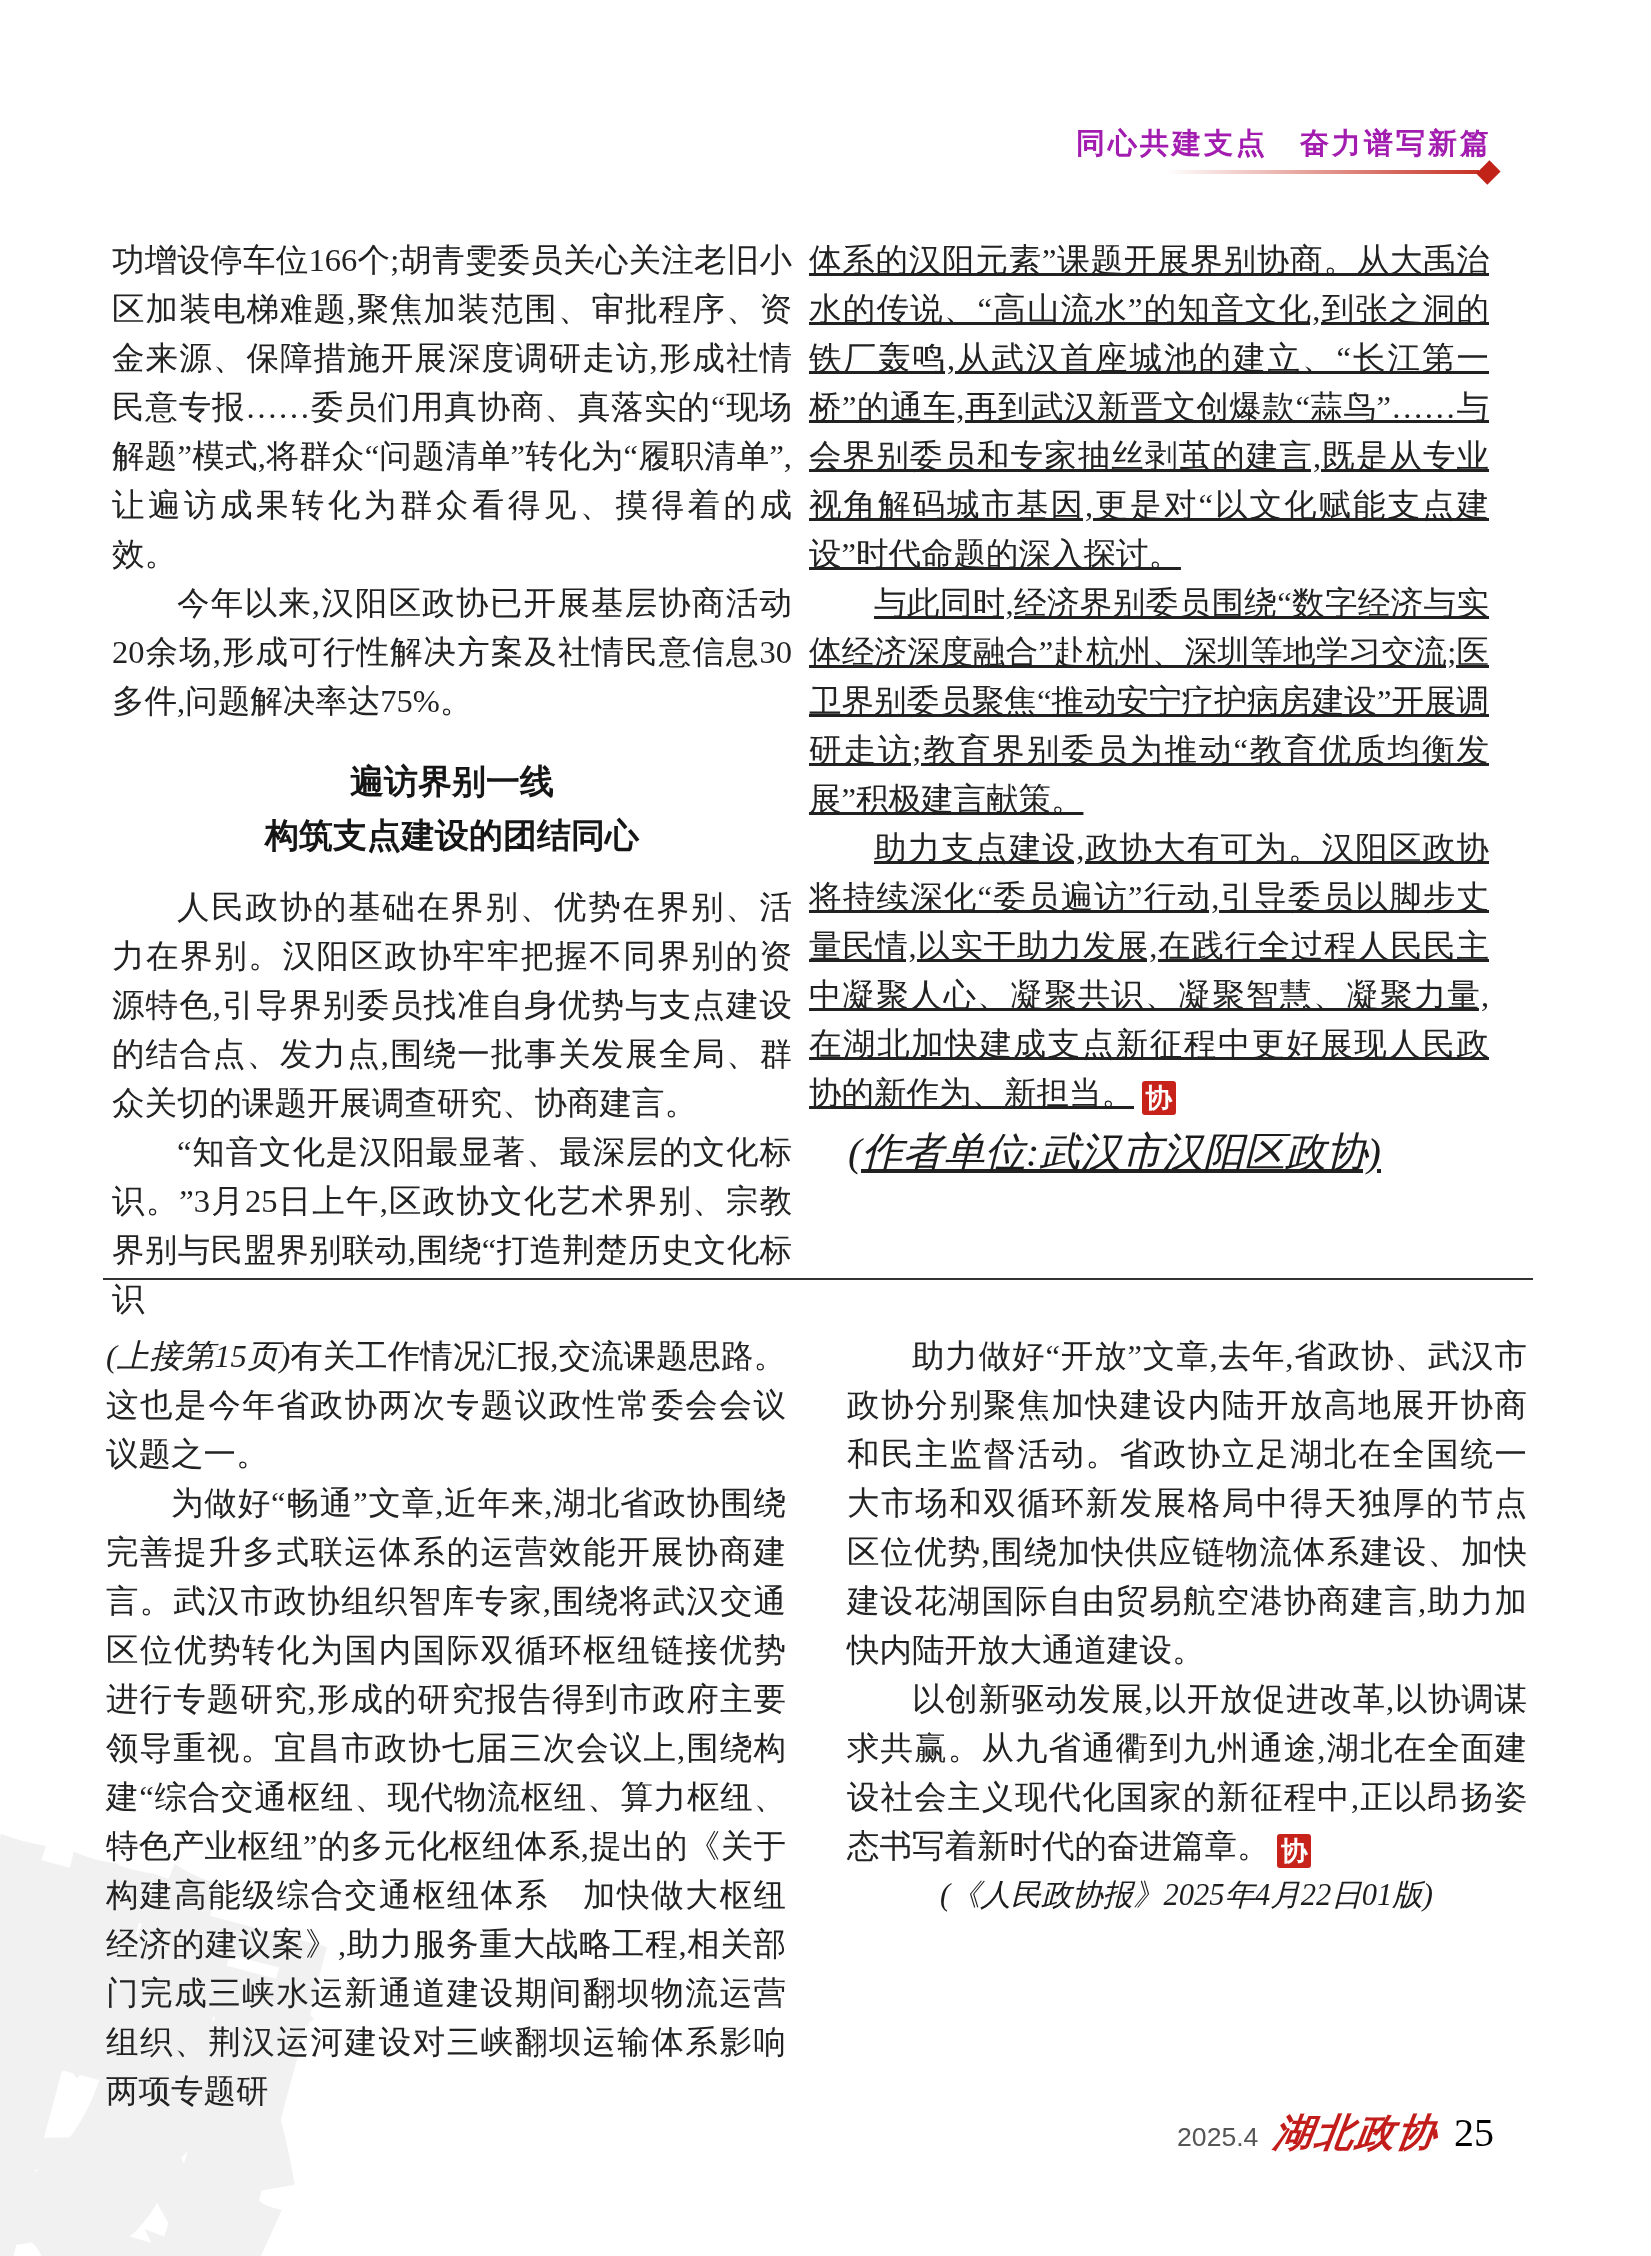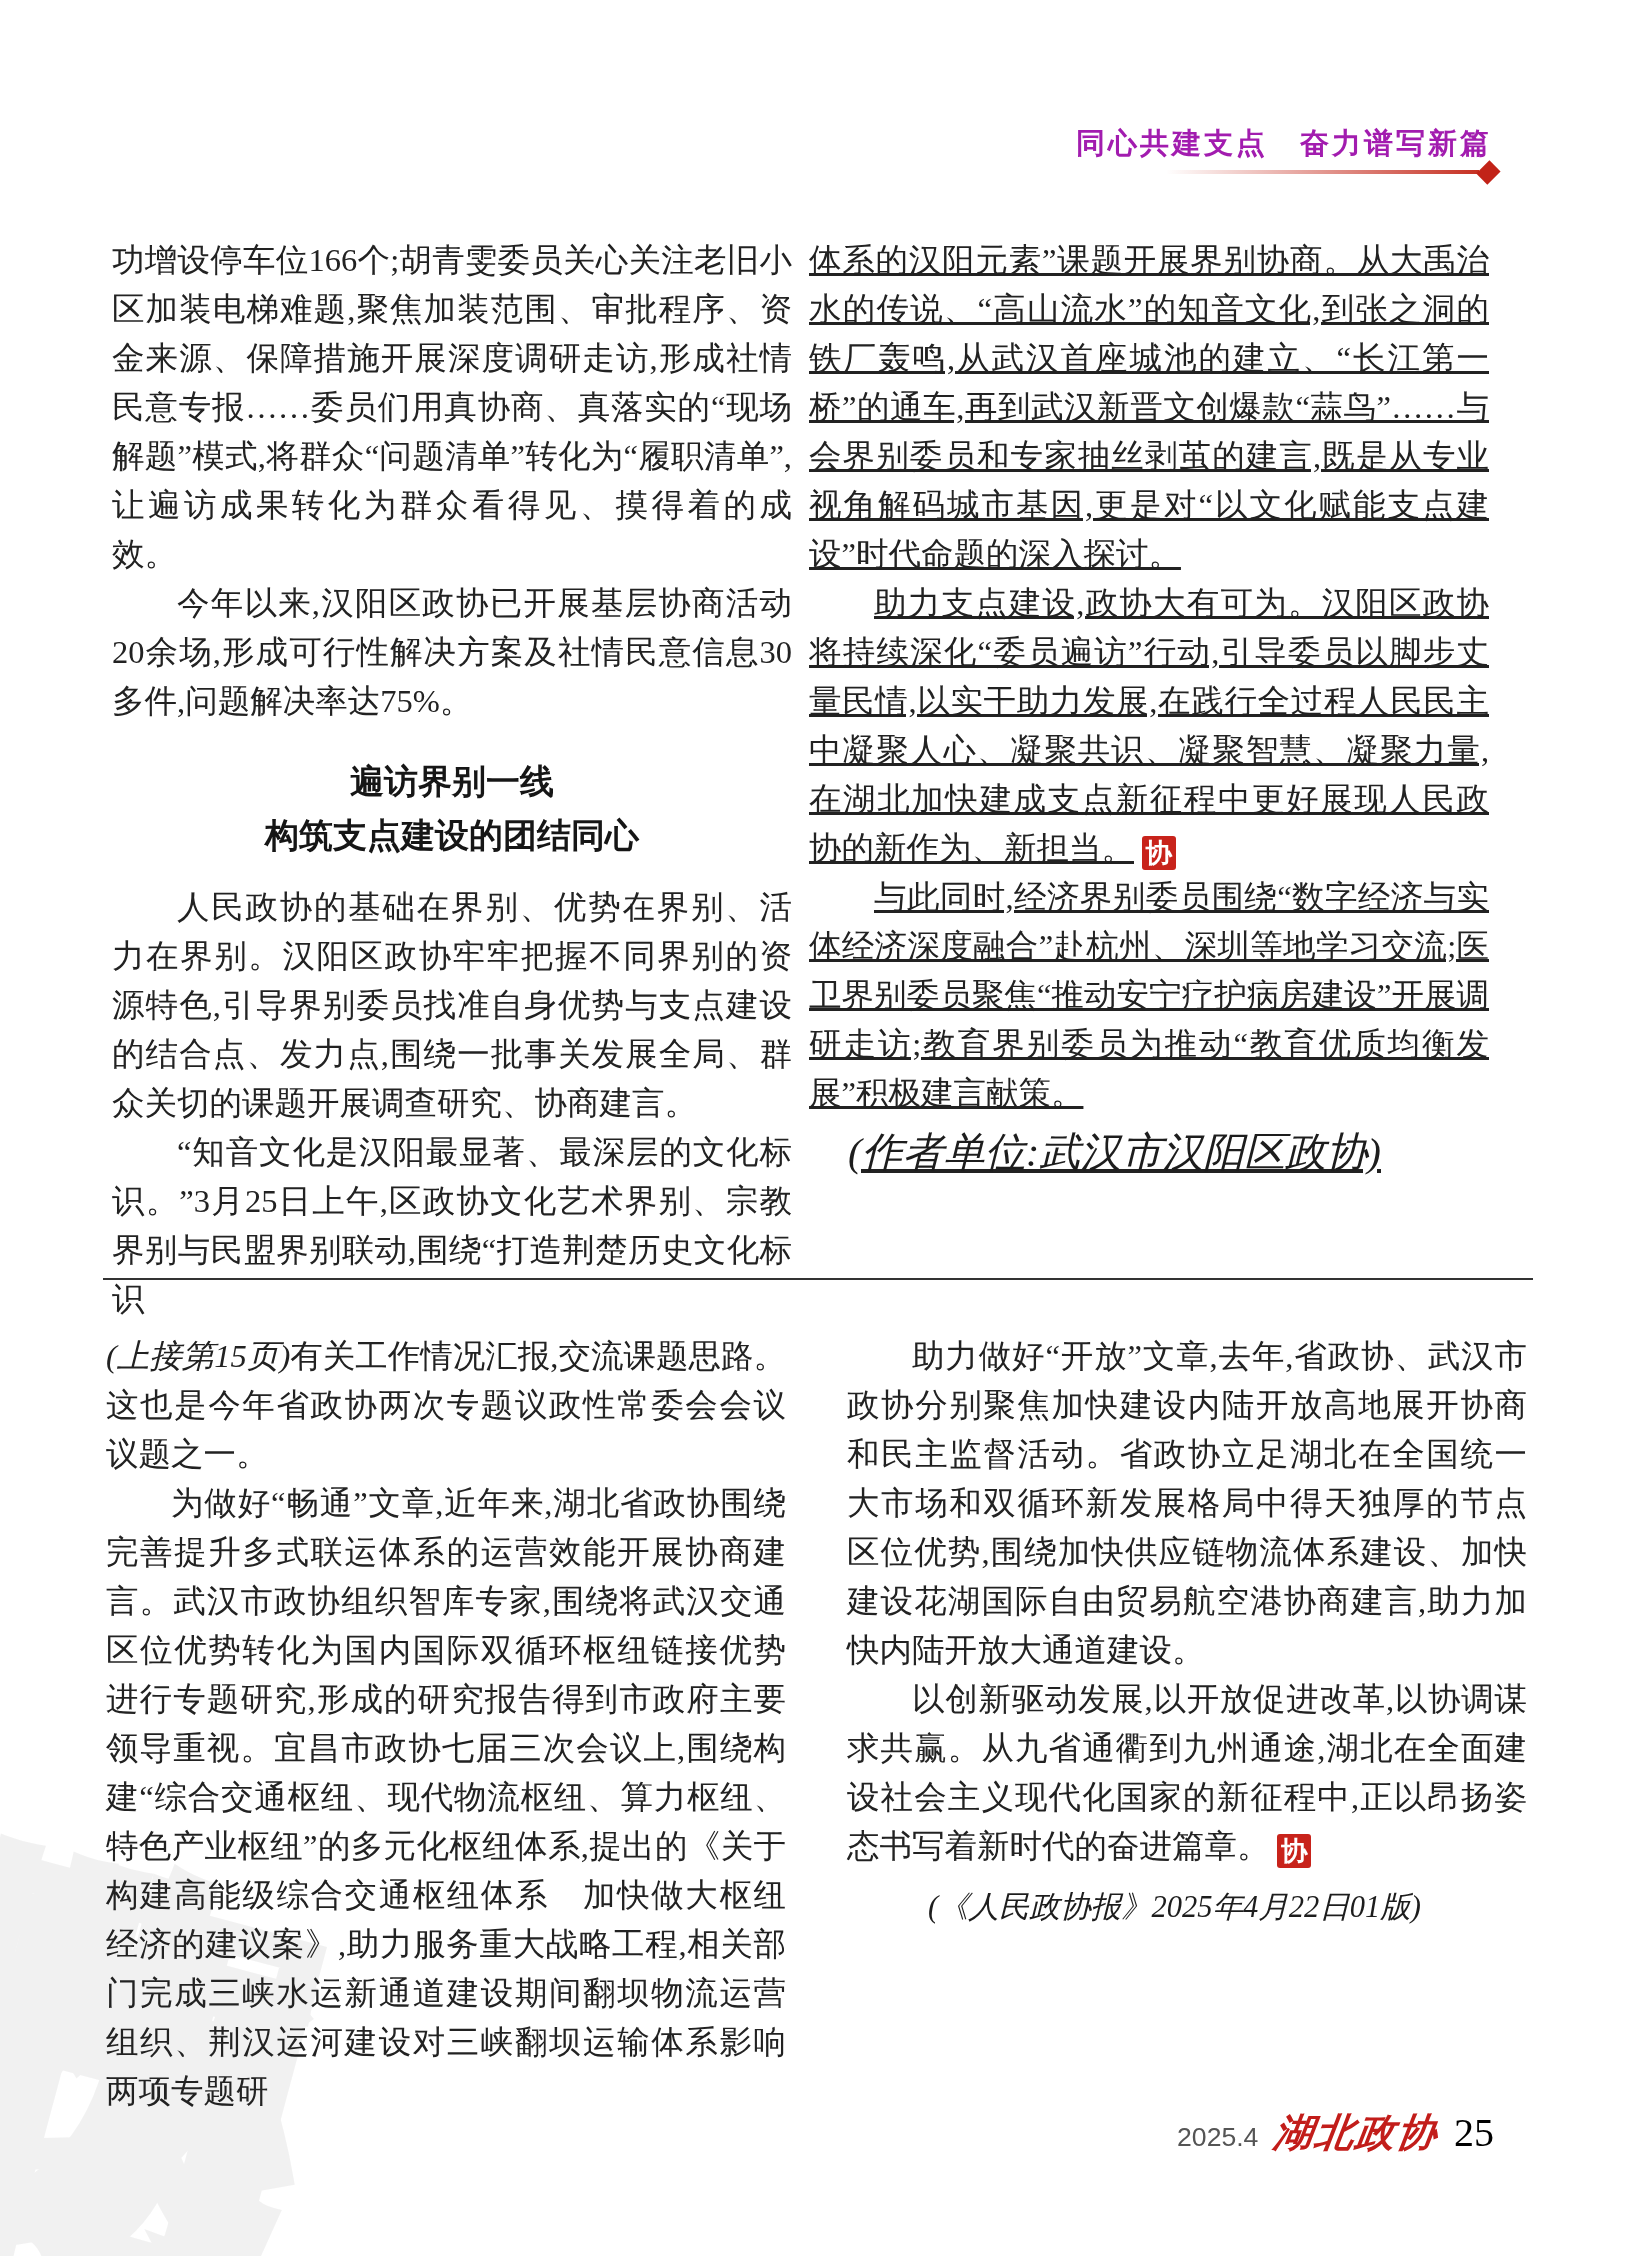--- a/index.html
+++ b/index.html
@@ -51,21 +51,21 @@
     font-family:"Liberation Sans","DejaVu Sans",sans-serif;font-weight:bold;
     font-size:34px;line-height:54px;color:#161616;
   }
   
   .kaiti{font-style:italic;}
   .attribution{
     margin:9.9px 0 0 0;text-indent:0;text-align:right;padding-right:108px;
     font-style:italic;font-size:41px;color:#1d1d1d;
   }
   .citation{
-    margin:12px;text-indent:0;text-align:right;padding-right:94px;
+    margin:0;text-indent:0;text-align:right;padding-right:94px;
     font-style:italic;font-size:30.5px;color:#1d1d1d;
   }
   
   .end-mark{
     display:inline-block;width:34px;height:34px;margin-left:7.9px;
     background:#c8231b;color:#ffffff;border-radius:3px;
     font-family:"Liberation Sans","DejaVu Sans",sans-serif;font-weight:bold;
     font-size:26.6px;line-height:34px;text-align:center;text-indent:0;
     vertical-align:-3px;
   }
@@ -111,24 +111,24 @@
   <div class="section-heading">
     <div>遍访界别一线</div>
     <div>构筑支点建设的团结同心</div>
   </div>
   <p class="para">人民政协的基础在界别、优势在界别、活力在界别。汉阳区政协牢牢把握不同界别的资源特色,引导界别委员找准自身优势与支点建设的结合点、发力点,围绕一批事关发展全局、群众关切的课题开展调查研究、协商建言。</p>
   <p class="para">“知音文化是汉阳最显著、最深层的文化标识。”3月25日上午,区政协文化艺术界别、宗教界别与民盟界别联动,围绕“打造荆楚历史文化标识</p>
 </div>
 
 <div class="col col-top-right">
   <p class="para noindent">体系的汉阳元素”课题开展界别协商。从大禹治水的传说、“高山流水”的知音文化,到张之洞的铁厂轰鸣,从武汉首座城池的建立、“长江第一桥”的通车,再到武汉新晋文创爆款“蒜鸟”……与会界别委员和专家抽丝剥茧的建言,既是从专业视角解码城市基因,更是对“以文化赋能支点建设”时代命题的深入探讨。</p>
+  <p class="para">与此同时,经济界别委员围绕“数字经济与实体经济深度融合”赴杭州、深圳等地学习交流;医卫界别委员聚焦“推动安宁疗护病房建设”开展调研走访;教育界别委员为推动“教育优质均衡发展”积极建言献策。</p>
   <p class="para">
     <span>助力支点建设,政协大有可为。汉阳区政协将持续深化“委员遍访”行动,引导委员以脚步丈量民情,以实干助力发展,在践行全过程人民民主中凝聚人心、凝聚共识、凝聚智慧、凝聚力量,在湖北加快建成支点新征程中更好展现人民政协的新作为、新担当。</span><span class="end-mark">协</span>
   </p>
-  <p class="para">与此同时,经济界别委员围绕“数字经济与实体经济深度融合”赴杭州、深圳等地学习交流;医卫界别委员聚焦“推动安宁疗护病房建设”开展调研走访;教育界别委员为推动“教育优质均衡发展”积极建言献策。</p>
   <p class="attribution">(作者单位:武汉市汉阳区政协)</p>
 </div>
 
 <div class="section-divider"></div>
 
 <div class="col col-bottom-left">
   <p class="para noindent">
     <span class="kaiti">(上接第15页)</span><span>有关工作情况汇报,交流课题思路。这也是今年省政协两次专题议政性常委会会议议题之一。</span>
   </p>
   <p class="para">为做好“畅通”文章,近年来,湖北省政协围绕完善提升多式联运体系的运营效能开展协商建言。武汉市政协组织智库专家,围绕将武汉交通区位优势转化为国内国际双循环枢纽链接优势进行专题研究,形成的研究报告得到市政府主要领导重视。宜昌市政协七届三次会议上,围绕构建“综合交通枢纽、现代物流枢纽、算力枢纽、特色产业枢纽”的多元化枢纽体系,提出的《关于构建高能级综合交通枢纽体系　加快做大枢纽经济的建议案》,助力服务重大战略工程,相关部门完成三峡水运新通道建设期间翻坝物流运营组织、荆汉运河建设对三峡翻坝运输体系影响两项专题研</p>

